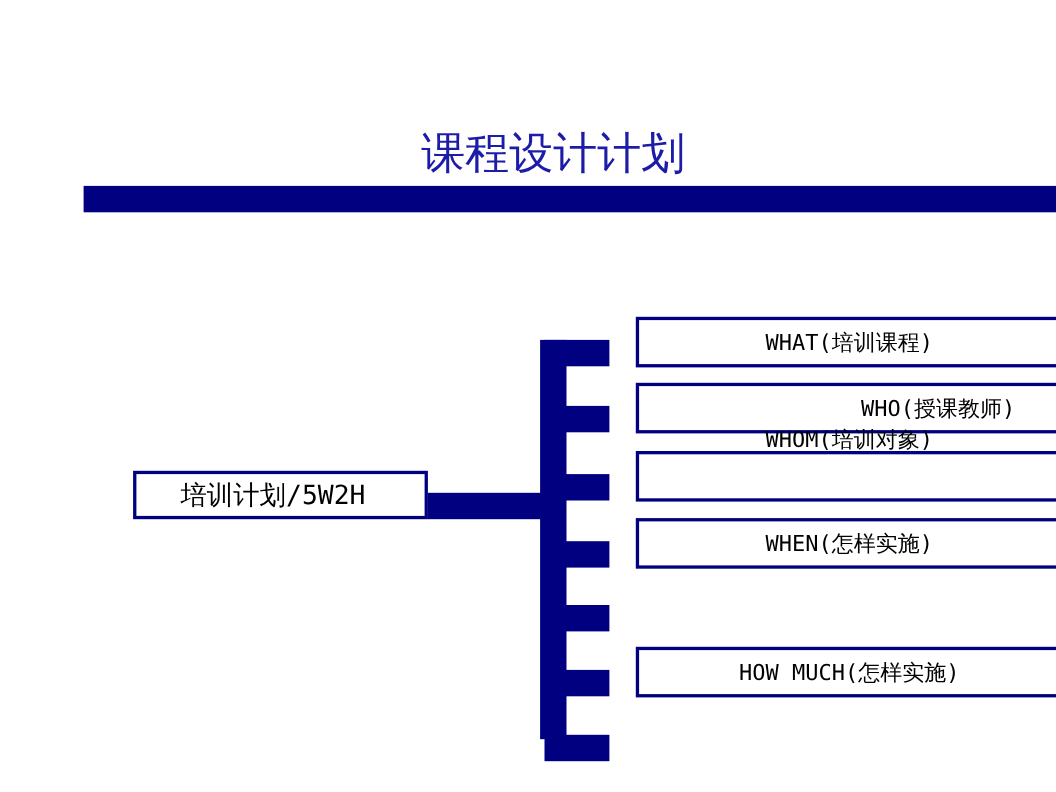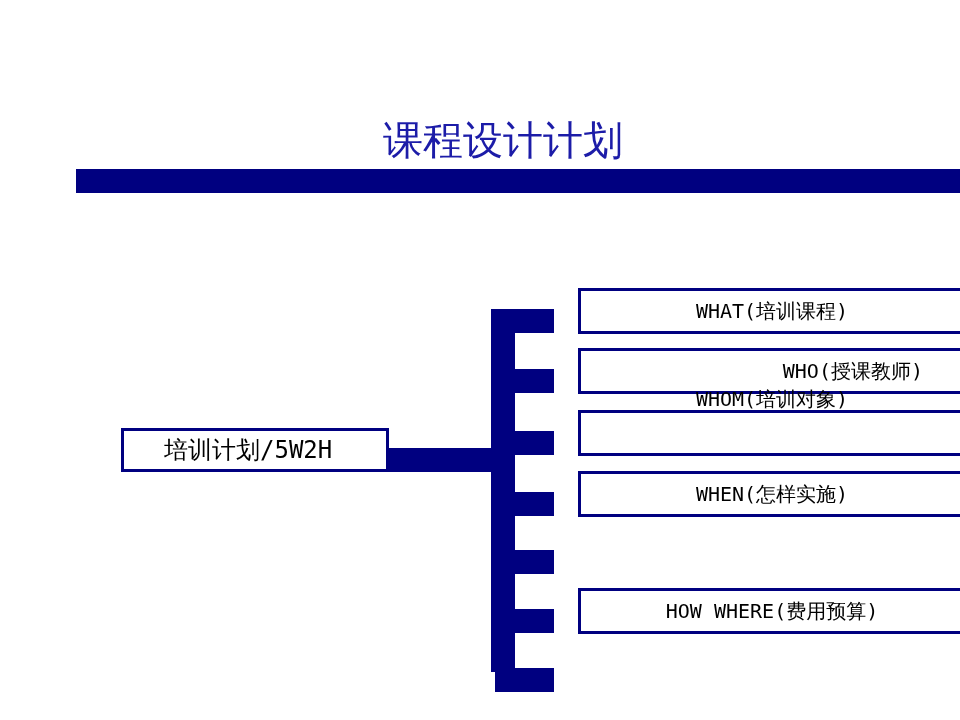--- a/index.html
+++ b/index.html
@@ -129,18 +129,18 @@
   <div class="leaf-box leaf-1">
     <span>WHO(授课教师)</span>
   </div>
   <div class="leaf-box leaf-2">
     <span>WHOM(培训对象)</span>
   </div>
   <div class="leaf-box leaf-3">
     <span>WHEN(怎样实施)</span>
   </div>
   <div class="leaf-box leaf-5">
-    <span>HOW WHERE(费用预算)</span>
+    <span>HOW MUCH(怎样实施)</span>
   </div>
 
   <div class="page-number">37</div>
 
 </div>
 
 </body></html>

